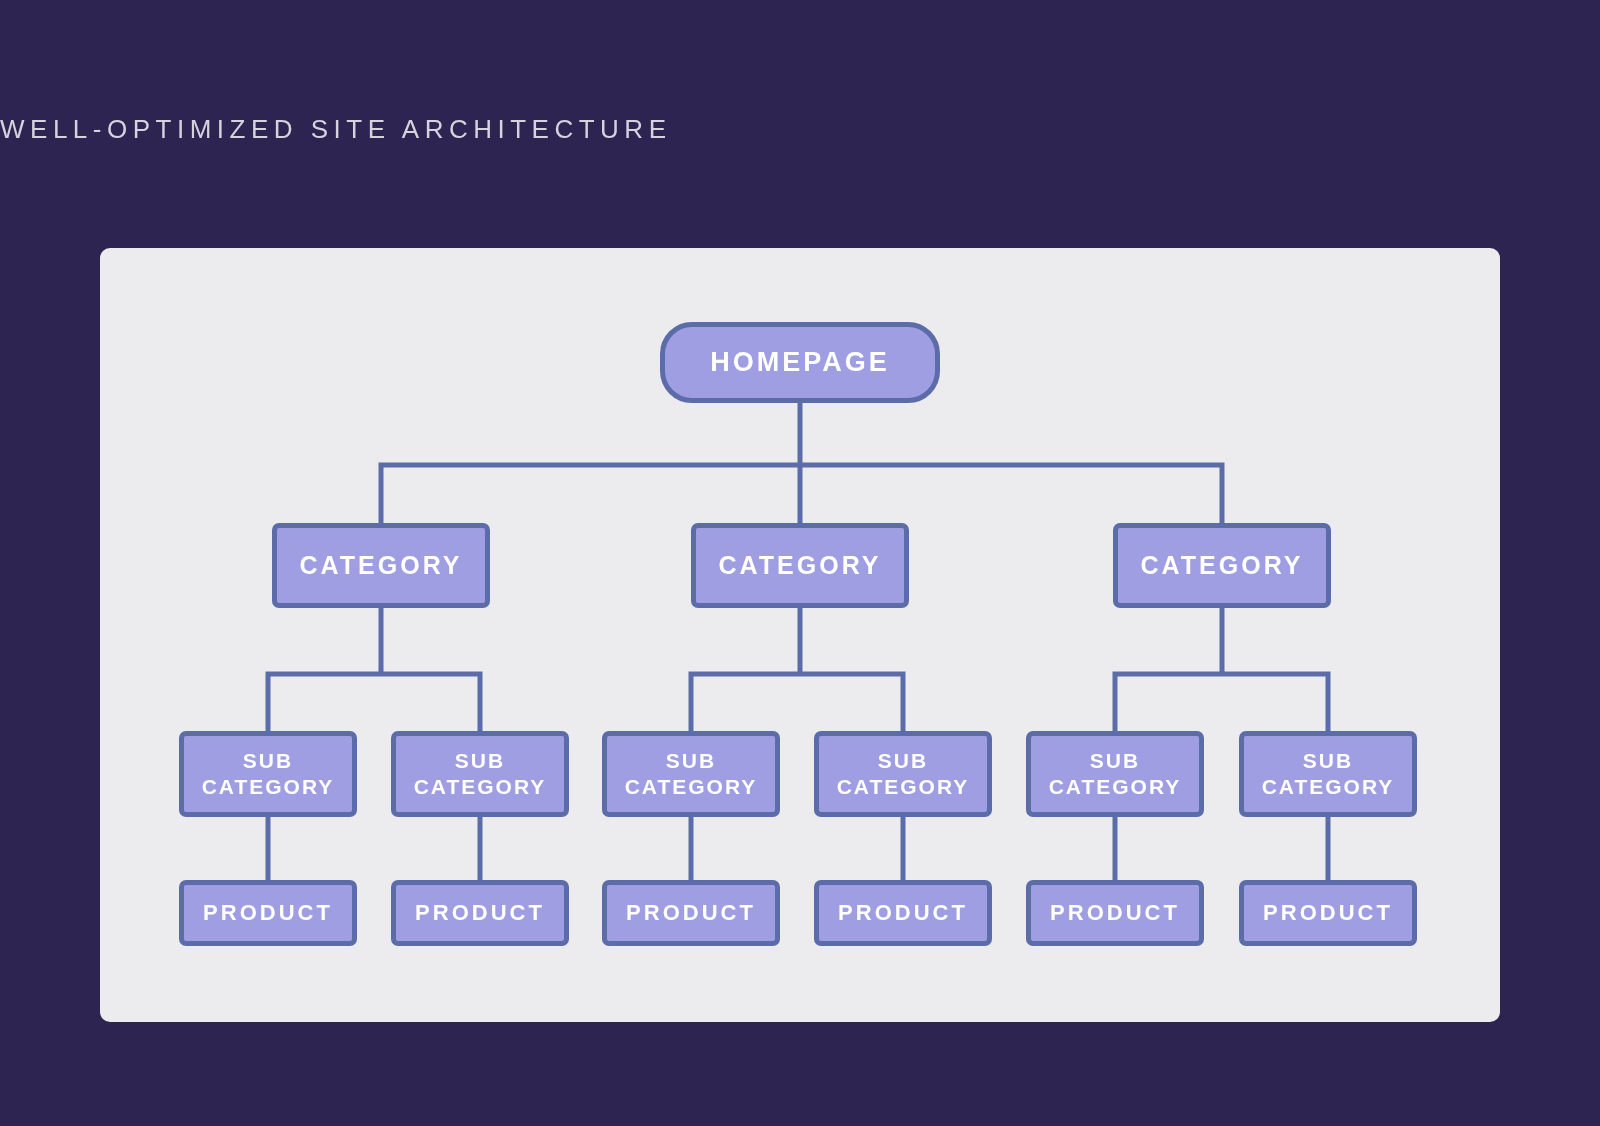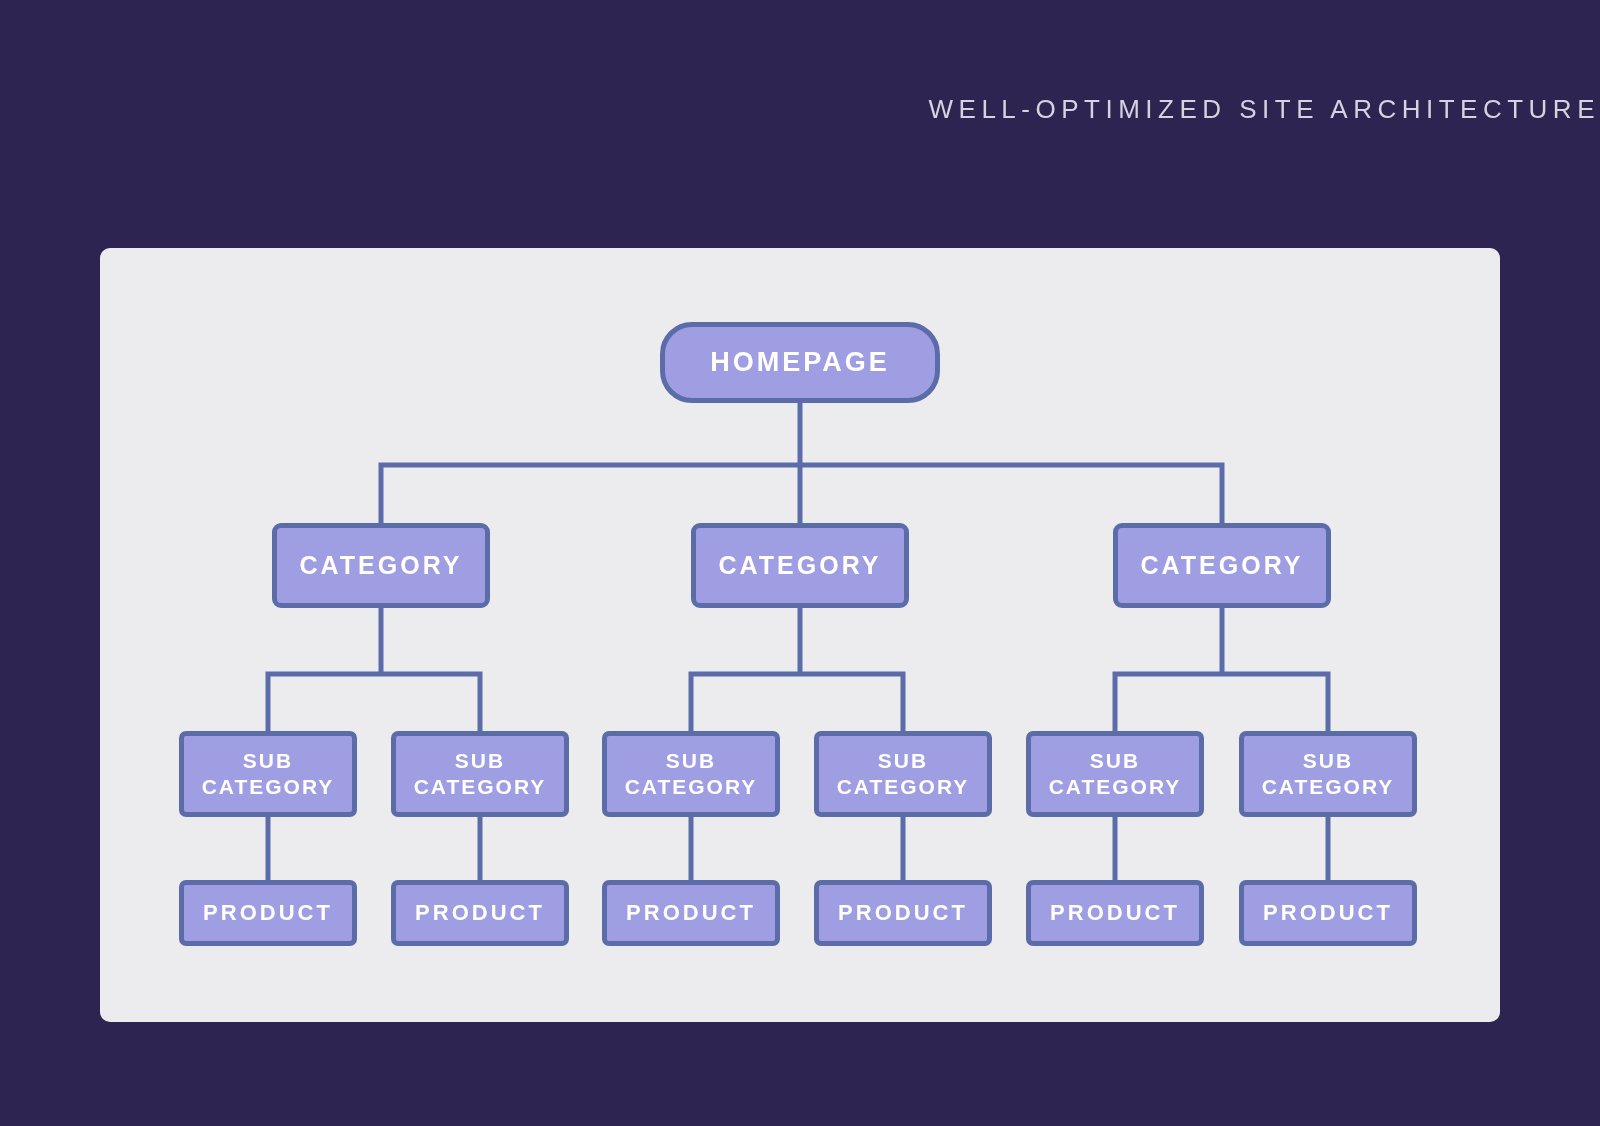--- a/index.html
+++ b/index.html
@@ -20,23 +20,23 @@
     overflow:hidden;
   }
   .canvas{
     position:absolute;
     left:0;top:0;
     width:1600px;height:1126px;
     background:var(--background);
   }
   .diagram-title{
     position:absolute;
-    left:0;top:94px;
+    left:0;top:114px;
     width:1600px;
-    text-align:right;
+    text-align:left;
     color:var(--title-text);
     font-size:26px;
     font-weight:400;
     letter-spacing:5.5px;
     font-stretch:condensed;
   }
   .panel{
     position:absolute;
     left:100px;top:248px;
     width:1400px;height:774px;
@@ -64,21 +64,21 @@
     text-align:center;
   }
   .node-label{
     color:var(--node-text);
     font-weight:bold;
     letter-spacing:3px;
     line-height:1.25;
   }
   .node-homepage{left:560px;top:74px;width:280px;height:81px;border-radius:32px;}
   .node-homepage .node-label{font-size:27px;}
-  .node-category{top:275px;width:218px;height:85px;border-radius:9px;}
+  .node-category{top:275px;width:218px;height:85px;}
   .node-category .node-label{font-size:25px;}
   .node-subcategory{top:483px;width:178px;height:86px;padding:12px 4px;}
   .node-subcategory .node-label{font-size:21px;letter-spacing:2px;}
   .node-product{top:632px;width:178px;height:66px;justify-content:center;}
   .node-product .node-label{font-size:22px;}
 </style>
 </head>
 <body>
 
 <div class="canvas">

